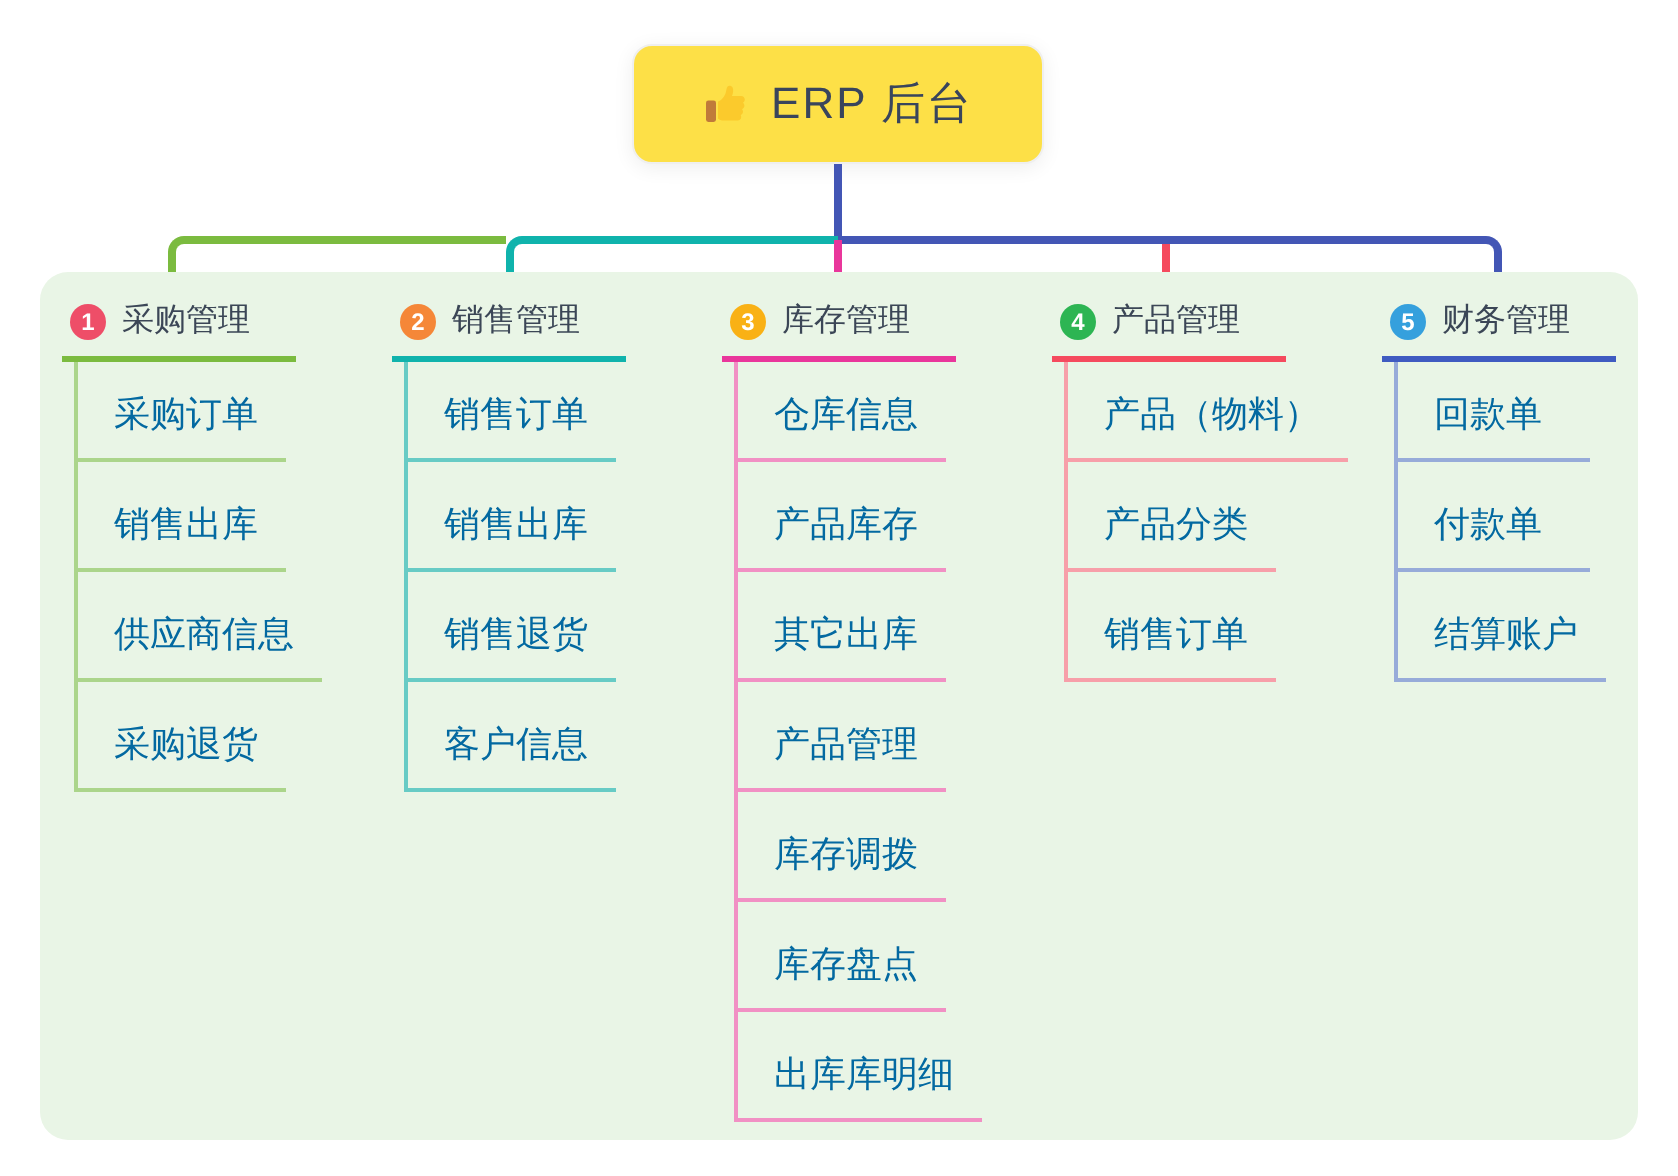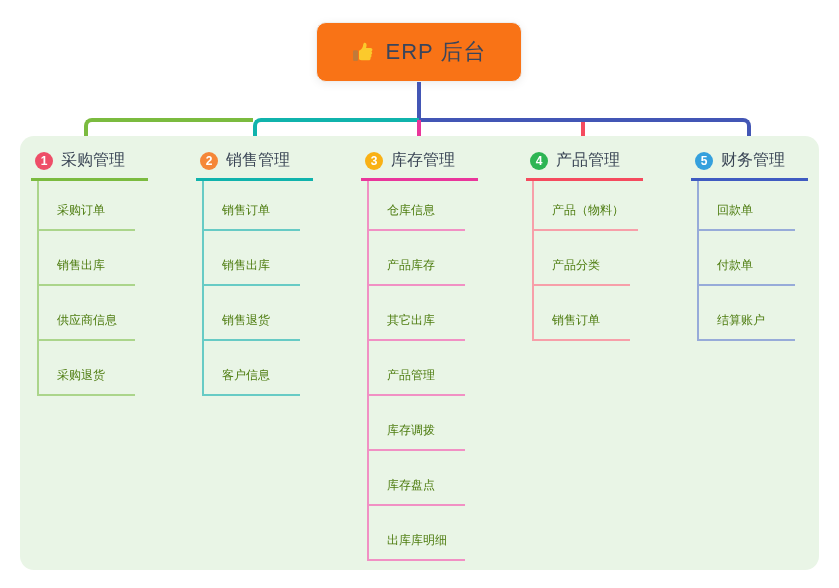--- a/index.html
+++ b/index.html
@@ -5,21 +5,21 @@
   html,body{margin:0;padding:0;}
   body{
     width:839px;height:588px;position:relative;overflow:hidden;
     background:#ffffff;
     font-family:"Liberation Sans","DejaVu Sans",sans-serif;
     color:#3c4858;
   }
   
   .root-node{
     position:absolute;left:316px;top:22px;width:206px;height:60px;
-    background:#f97316;border:1px solid #efefef;border-radius:10px;
+    background:#fde047;border:1px solid #efefef;border-radius:10px;
     box-shadow:0 2px 10px rgba(0,0,0,0.07);
     display:flex;align-items:center;justify-content:center;gap:10px;
     box-sizing:border-box;
   }
   .root-node .title{font-size:22px;color:#39455c;letter-spacing:1px;}
   
   .conn{position:absolute;box-sizing:border-box;}
   .root-line{left:417px;top:82px;width:4px;height:38px;}
   .lshape{background:transparent!important;}
   .bus-green{left:84px;top:118px;width:169px;height:28px;
@@ -52,21 +52,21 @@
   .items{
     margin-left:6px;width:max-content;
     border-left:2px solid var(--lite);
   }
   .item{
     height:55px;box-sizing:border-box;
     display:flex;align-items:flex-end;
     padding:0 14px 10px 18px;
     min-width:96px;width:max-content;
     border-bottom:2px solid var(--lite);
-    font-size:12px;color:#4d7c0f;white-space:nowrap;
+    font-size:18px;color:#0369a1;white-space:nowrap;
   }
   .item.first{height:50px;}
 </style>
 </head>
 <body>
 
 <div class="root-node">
   <span style="display:flex;">
     <svg viewBox="0 0 24 24" width="24" height="24" aria-hidden="true">
       <rect x="1" y="10.2" width="5" height="10.8" rx="1.2" fill="#c07a3a"></rect>

